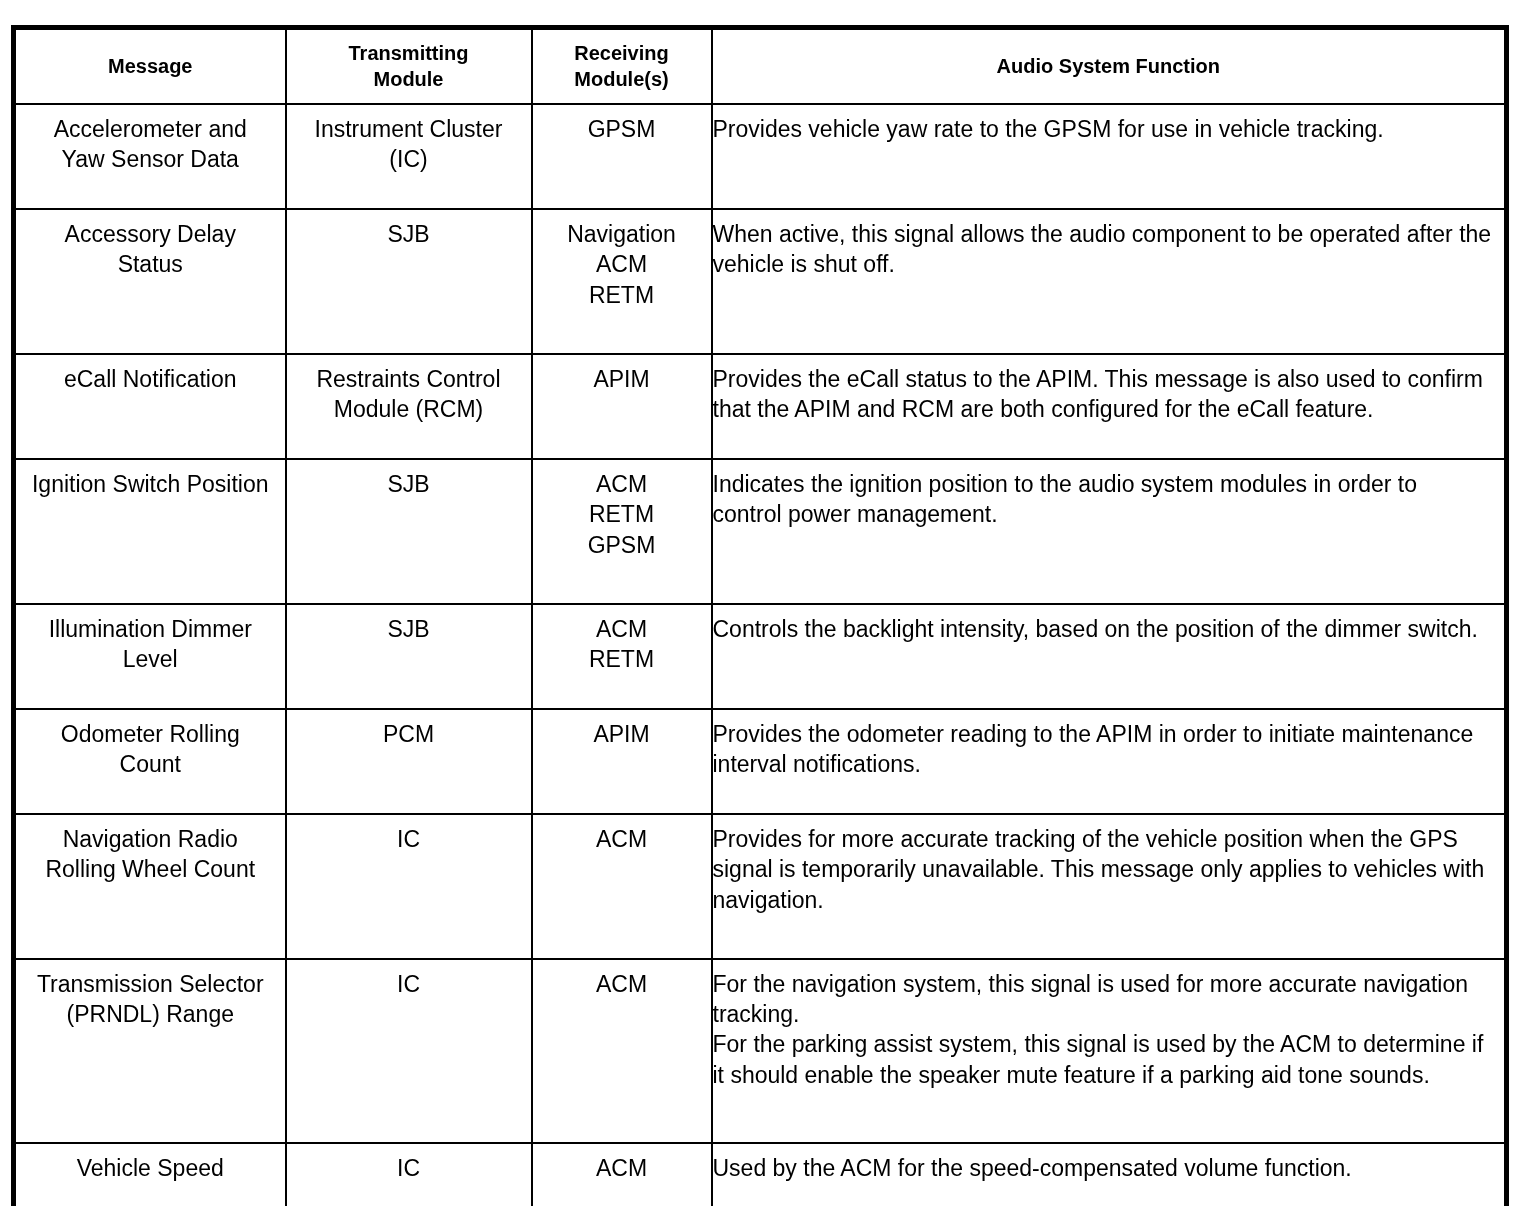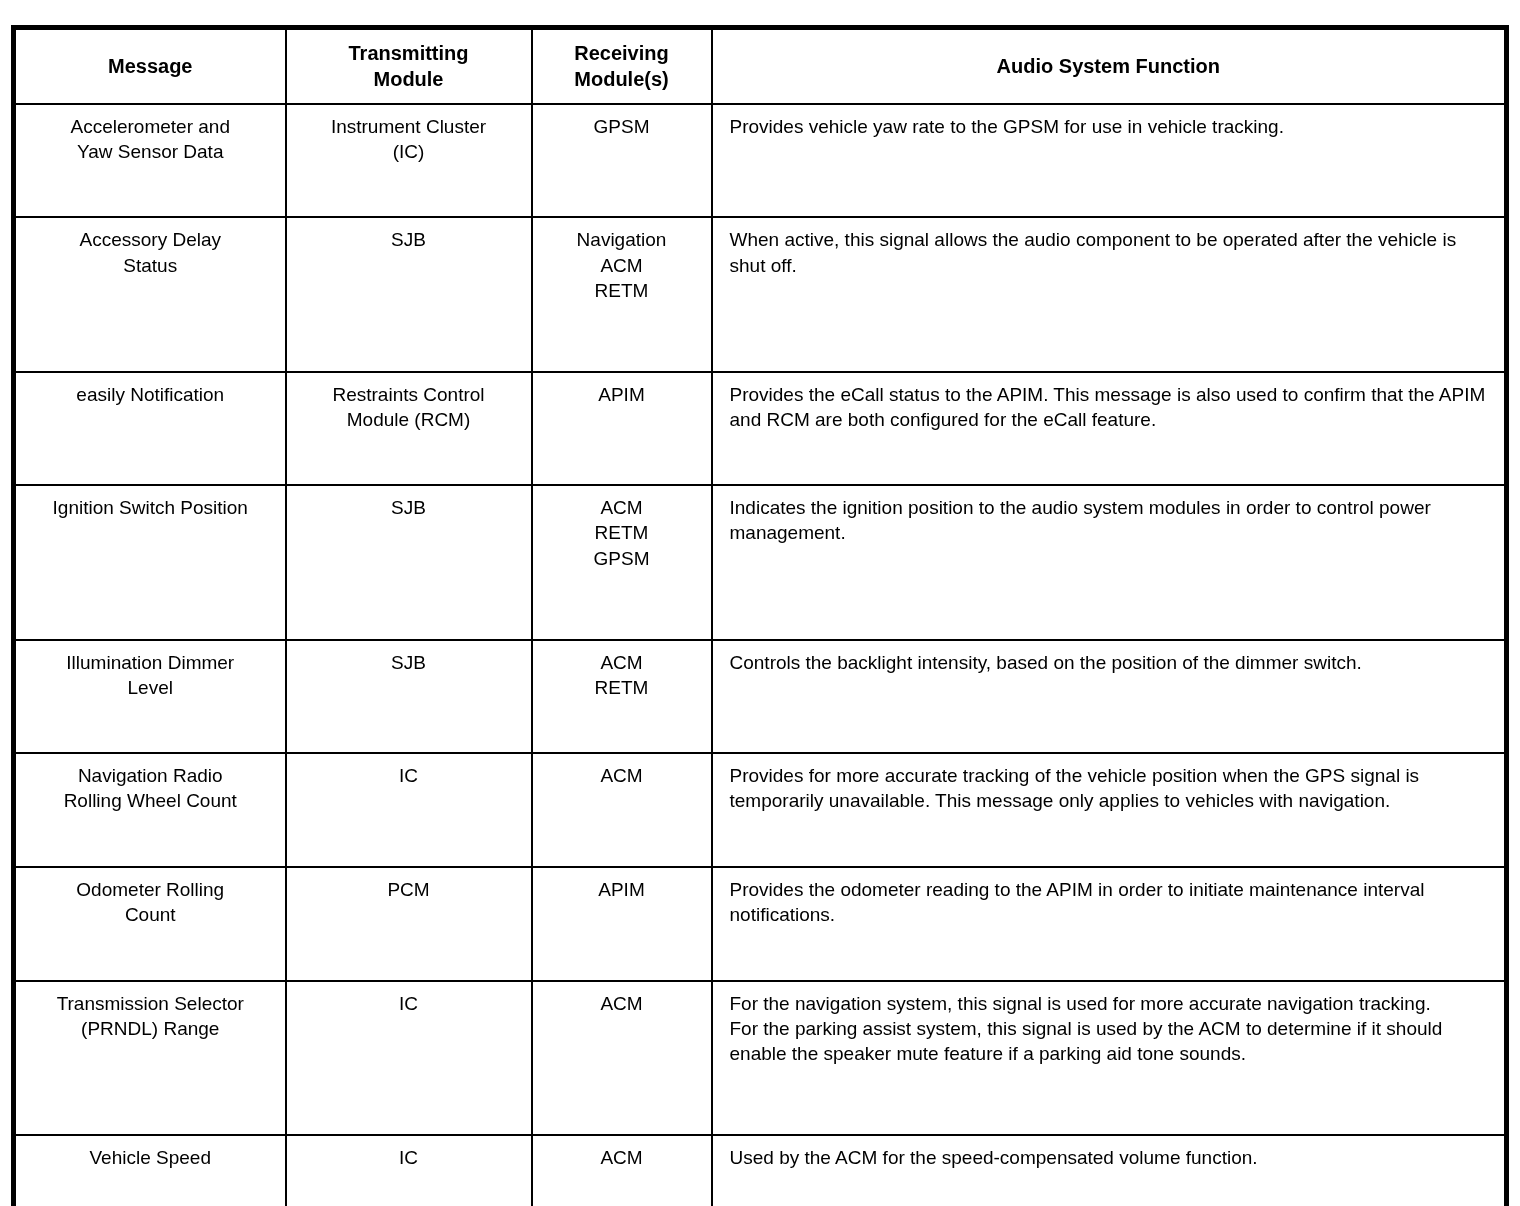--- a/index.html
+++ b/index.html
@@ -19,21 +19,21 @@
   }
   table.signal-table {
     width: 100%;
     height: 100%;
     border-collapse: collapse;
     table-layout: fixed;
     border: 5px solid #000000;
   }
   th, td {
     border: 2px solid #000000;
-    font-size: 19px;
+    font-size: 23px;
     line-height: 1.32;
     padding: 9px 9px;
     white-space: pre-line;
     vertical-align: top;
     box-sizing: border-box;
     overflow: hidden;
   }
   th {
     font-weight: bold;
     font-size: 20px;
@@ -41,21 +41,21 @@
     vertical-align: middle;
     padding: 10px 6px;
   }
   td.c-message,
   td.c-transmitting,
   td.c-receiving {
     text-align: center;
   }
   td.c-function {
     text-align: left;
-    padding-left: 17px;
+    padding-left: 0;
     padding-right: 12px;
   }
   col.w-message      { width: 272px; }
   col.w-transmitting { width: 246px; }
   col.w-receiving    { width: 180px; }
   col.w-function     { width: auto;  }
 </style>
 </head>
 <body>
 
@@ -89,21 +89,21 @@
       <tr>
         <td class="c-message">Accessory Delay
 Status</td>
         <td class="c-transmitting">SJB</td>
         <td class="c-receiving">Navigation
 ACM
 RETM</td>
         <td class="c-function">When active, this signal allows the audio component to be operated after the vehicle is shut off.</td>
       </tr>
       <tr>
-        <td class="c-message">easily Notification</td>
+        <td class="c-message">eCall Notification</td>
         <td class="c-transmitting">Restraints Control
 Module (RCM)</td>
         <td class="c-receiving">APIM</td>
         <td class="c-function">Provides the eCall status to the APIM. This message is also used to confirm that the APIM and RCM are both configured for the eCall feature.</td>
       </tr>
       <tr>
         <td class="c-message">Ignition Switch Position</td>
         <td class="c-transmitting">SJB</td>
         <td class="c-receiving">ACM
 RETM
@@ -112,32 +112,32 @@
       </tr>
       <tr>
         <td class="c-message">Illumination Dimmer
 Level</td>
         <td class="c-transmitting">SJB</td>
         <td class="c-receiving">ACM
 RETM</td>
         <td class="c-function">Controls the backlight intensity, based on the position of the dimmer switch.</td>
       </tr>
       <tr>
+        <td class="c-message">Odometer Rolling
+Count</td>
+        <td class="c-transmitting">PCM</td>
+        <td class="c-receiving">APIM</td>
+        <td class="c-function">Provides the odometer reading to the APIM in order to initiate maintenance interval notifications.</td>
+      </tr>
+      <tr>
         <td class="c-message">Navigation Radio
 Rolling Wheel Count</td>
         <td class="c-transmitting">IC</td>
         <td class="c-receiving">ACM</td>
         <td class="c-function">Provides for more accurate tracking of the vehicle position when the GPS signal is temporarily unavailable. This message only applies to vehicles with navigation.</td>
-      </tr>
-      <tr>
-        <td class="c-message">Odometer Rolling
-Count</td>
-        <td class="c-transmitting">PCM</td>
-        <td class="c-receiving">APIM</td>
-        <td class="c-function">Provides the odometer reading to the APIM in order to initiate maintenance interval notifications.</td>
       </tr>
       <tr>
         <td class="c-message">Transmission Selector
 (PRNDL) Range</td>
         <td class="c-transmitting">IC</td>
         <td class="c-receiving">ACM</td>
         <td class="c-function">For the navigation system, this signal is used for more accurate navigation tracking.
 For the parking assist system, this signal is used by the ACM to determine if it should enable the speaker mute feature if a parking aid tone sounds.</td>
       </tr>
       <tr>

